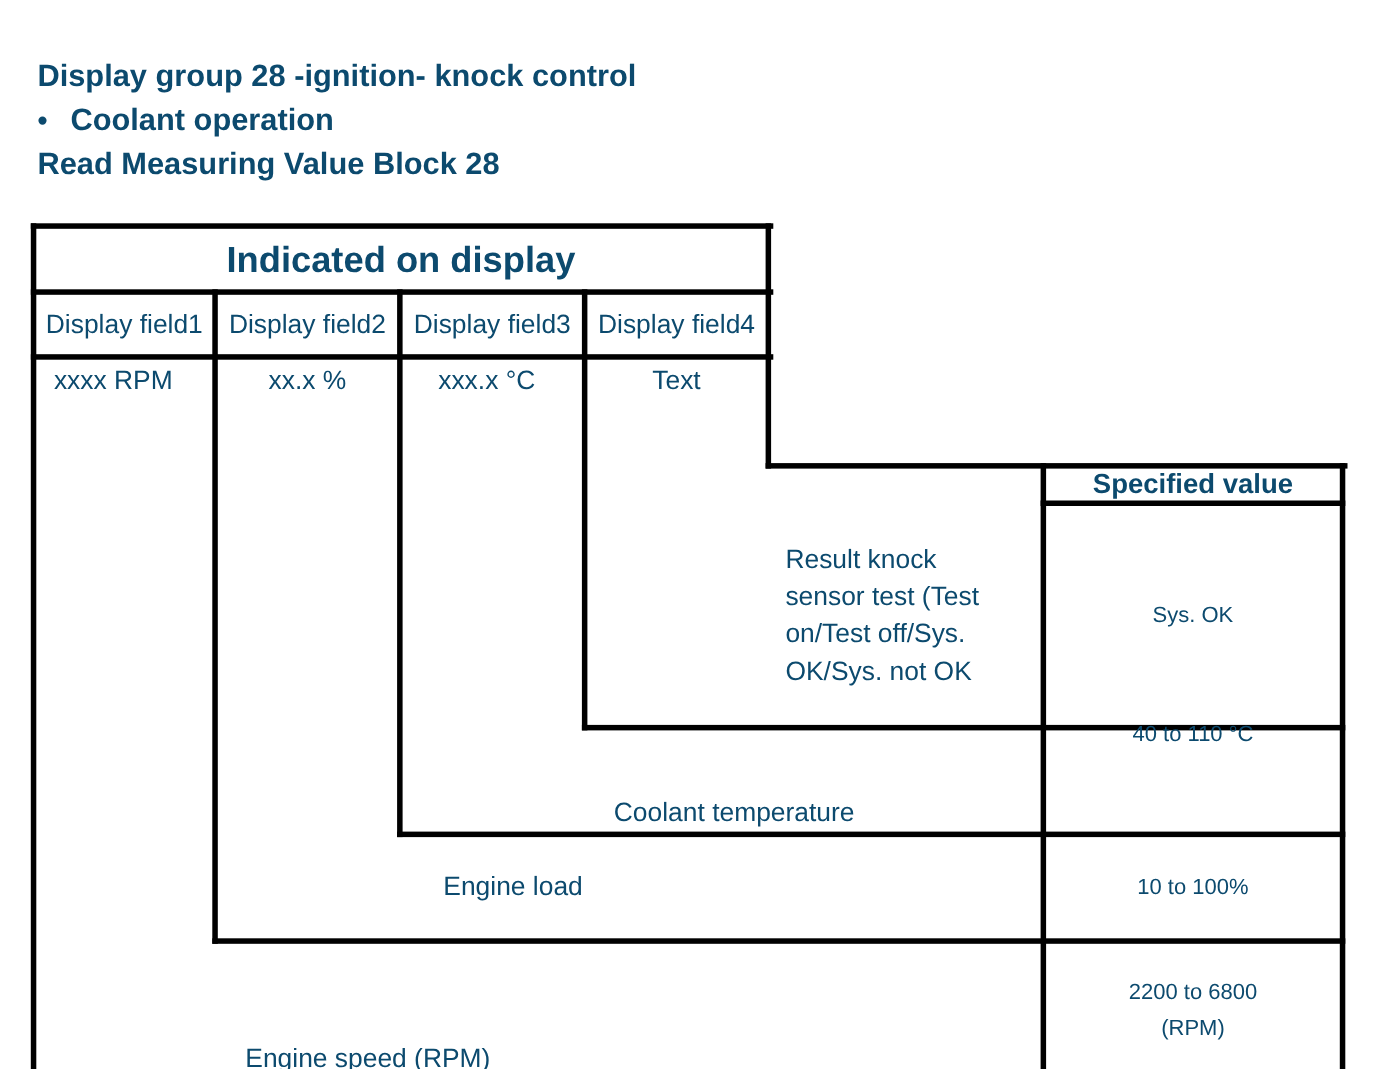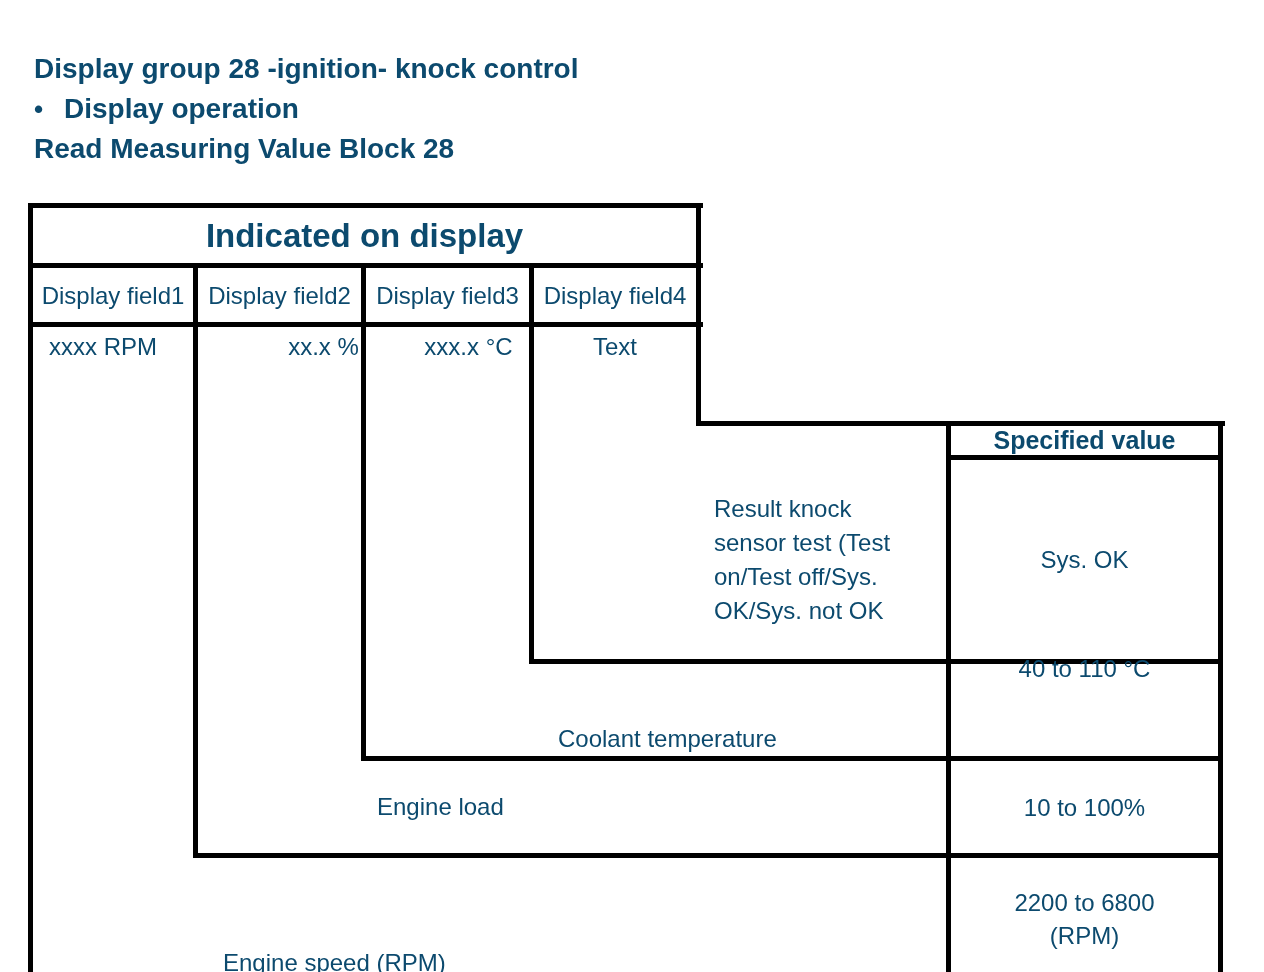--- a/index.html
+++ b/index.html
@@ -71,34 +71,34 @@
     white-space: pre-line;
     line-height: 34px;
     text-align: left;
   }
   .row-value {
     position: absolute;
     display: flex;
     align-items: center;
     justify-content: center;
     text-align: center;
-    font-size: 24px;
+    font-size: 20px;
     line-height: 33px;
     white-space: pre-line;
   }
 </style>
 </head>
 <body>
 
 <div id="canvas">
 
   <div class="title-line" style="top:14px;">Display group 28 -ignition- knock control</div>
   <div class="title-line bullet-row" style="top:54px;">
     <span class="bullet-glyph">•</span>
-    <span>Display operation</span>
+    <span>Coolant operation</span>
   </div>
   <div class="title-line" style="top:94px;text-align:center;">Read Measuring Value Block 28</div>
 
   <div class="ln" style="left:28px;  top:168px; width:675px;  height:5px;"></div>
   <div class="ln" style="left:28px;  top:228px; width:675px;  height:5px;"></div>
   <div class="ln" style="left:28px;  top:287px; width:675px;  height:5px;"></div>
   <div class="ln" style="left:696px; top:386px; width:529px;  height:5px;"></div>
   <div class="ln" style="left:946px; top:420px; width:277px;  height:5px;"></div>
   <div class="ln" style="left:529px; top:624px; width:694px;  height:5px;"></div>
   <div class="ln" style="left:361px; top:721px; width:862px;  height:5px;"></div>
@@ -126,40 +126,40 @@
   <div class="cell col-head" style="left:366px; top:233px; width:163px; height:54px;">
     <span>Display field</span>
     <span>3</span>
   </div>
   <div class="cell col-head" style="left:534px; top:233px; width:162px; height:54px;">
     <span>Display field</span>
     <span>4</span>
   </div>
 
   <div class="cell col-val" style="left:33px;  top:294px; width:140px; height:36px;">xxxx RPM</div>
-  <div class="cell col-val" style="left:198px; top:294px; width:163px; height:36px;padding-left:44px;">xx.x %</div>
-  <div class="cell col-val" style="left:366px; top:294px; width:153px; height:36px;padding-left:26px;">xxx.x °C</div>
+  <div class="cell col-val" style="left:198px; top:294px; width:163px; height:36px;">xx.x %</div>
+  <div class="cell col-val" style="left:366px; top:294px; width:153px; height:36px;">xxx.x °C</div>
   <div class="cell col-val" style="left:534px; top:294px; width:162px; height:36px;">Text</div>
 
   <div class="cell spec-head" style="left:951px; top:391px; width:267px; height:29px;">Specified value</div>
 
   <div class="row-label-box" style="left:534px; top:425px; width:412px; height:199px;">
     <div class="row-label-text" style="margin-left:180px;">Result knock
 sensor test (Test
 on/Test off/Sys.
 OK/Sys. not OK</div>
   </div>
   <div class="row-value" style="left:951px; top:425px; width:267px; height:199px;">Sys. OK</div>
 
   <div class="row-label-box" style="left:366px; top:629px; width:580px; height:92px;align-items:flex-end;">
     <div class="row-label-text" style="margin-left:192px;">Coolant temperature</div>
   </div>
   <div class="row-value" style="left:951px; top:599px; width:267px; height:68px;">40 to 110 °C</div>
 
-  <div class="row-label-box" style="left:180px; top:726px; width:748px; height:92px;">
+  <div class="row-label-box" style="left:206px; top:726px; width:748px; height:92px;">
     <div class="row-label-text" style="margin-left:197px;">Engine load</div>
   </div>
   <div class="row-value" style="left:951px; top:726px; width:267px; height:92px;">10 to 100%</div>
 
   <div class="row-label-box" style="left:33px; top:823px; width:1051px; height:122px;align-items:flex-end;">
     <div class="row-label-text" style="margin-left:190px;">Engine speed (RPM)</div>
   </div>
   <div class="row-value" style="left:951px; top:823px; width:267px; height:122px;">2200 to 6800
 (RPM)</div>
 

